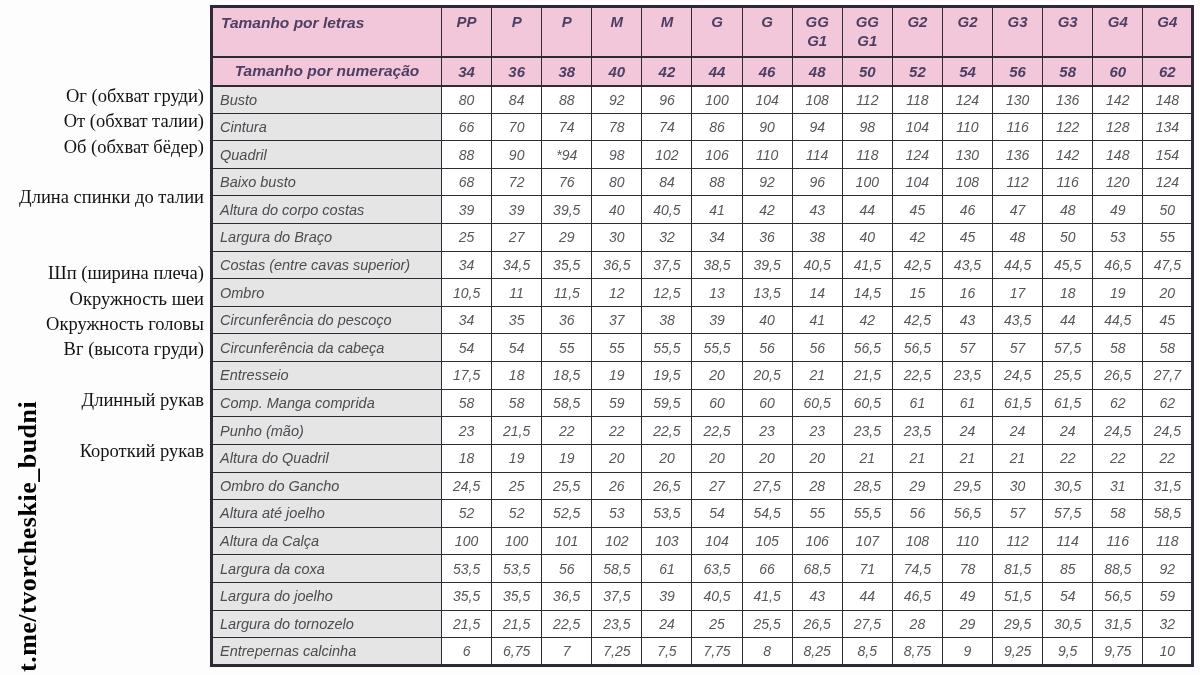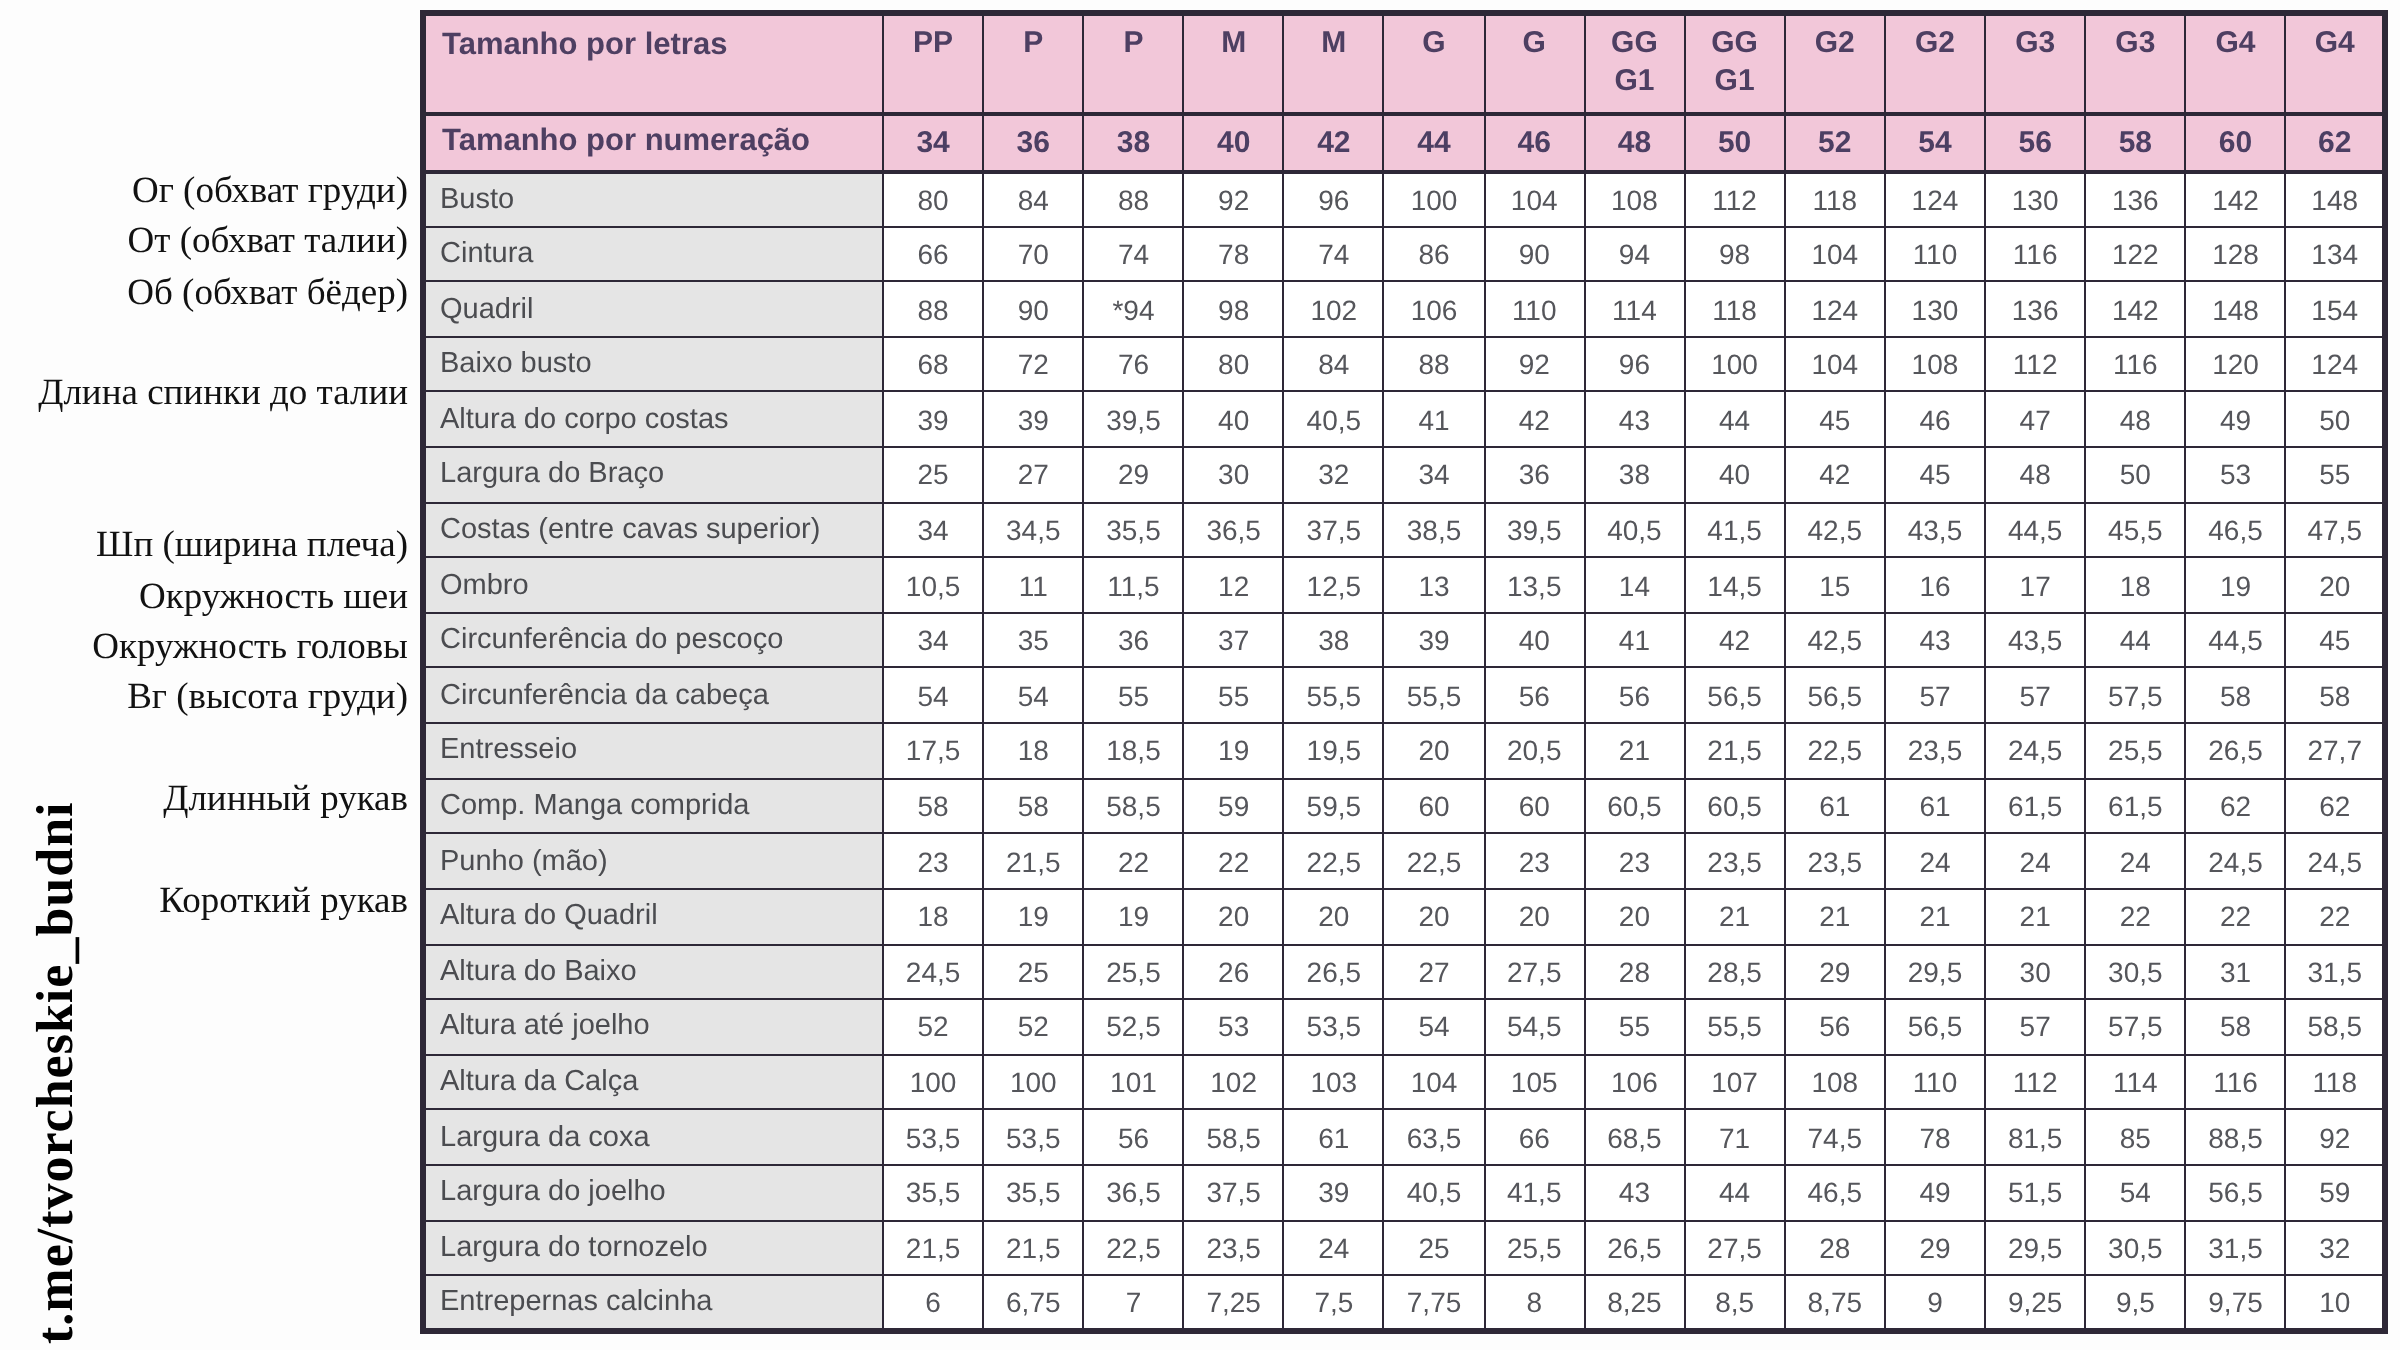--- a/index.html
+++ b/index.html
@@ -30,39 +30,39 @@
   
   .annotations{position:absolute;left:0;top:0;width:207px;height:505px;}
   .annotation{
     position:absolute;right:3px;height:25.4px;line-height:25.4px;
     font-family:"Liberation Serif","DejaVu Serif",serif;
     font-size:18.5px;color:var(--annotation-text);white-space:nowrap;
     text-align:right;width:207px;
   }
 
   
-  .table-wrap{position:absolute;left:210px;top:5px;width:982px;height:504px;}
+  .table-wrap{position:absolute;left:210px;top:5px;width:982px;height:504px;font-style:italic;}
   table{border-collapse:collapse;table-layout:fixed;width:982px;height:662px;
         border:3px solid var(--border);}
   th,td{border:1.5px solid var(--border);overflow:hidden;}
 
   thead tr.letters-row{height:50px;}
   thead tr.numbers-row{height:29px;}
   tbody tr{height:25.35px;}
 
   thead th{background:var(--header-bg);}
   thead tr.letters-row th{border-bottom-width:2.5px;}
   thead tr.numbers-row th{border-bottom-width:2.5px;}
 
   th.head-label{
     text-align:left;padding:6px 4px 0 8px;vertical-align:top;
     font-size:15.5px;font-weight:bold;color:var(--header-text);
   }
   th.numbers-label{
-    text-align:left;padding:0 8px 0 8px;vertical-align:middle;
+    text-align:center;padding:0 8px 0 8px;vertical-align:middle;
     font-size:15.5px;font-weight:bold;color:var(--header-text);
   }
   th.letter-cell{
     text-align:center;vertical-align:top;padding-top:5px;
     font-size:15px;font-weight:bold;color:var(--header-text);
     white-space:pre-line;line-height:1.25;
   }
   th.number-cell{
     text-align:center;vertical-align:middle;
     font-size:15px;font-weight:bold;color:var(--num-text);
@@ -401,21 +401,21 @@
             <td class="value-cell">20</td>
             <td class="value-cell">21</td>
             <td class="value-cell">21</td>
             <td class="value-cell">21</td>
             <td class="value-cell">21</td>
             <td class="value-cell">22</td>
             <td class="value-cell">22</td>
             <td class="value-cell">22</td>
           </tr>
           <tr>
-            <th class="row-label">Altura do Baixo</th>
+            <th class="row-label">Ombro do Gancho</th>
             <td class="value-cell">24,5</td>
             <td class="value-cell">25</td>
             <td class="value-cell">25,5</td>
             <td class="value-cell">26</td>
             <td class="value-cell">26,5</td>
             <td class="value-cell">27</td>
             <td class="value-cell">27,5</td>
             <td class="value-cell">28</td>
             <td class="value-cell">28,5</td>
             <td class="value-cell">29</td>

